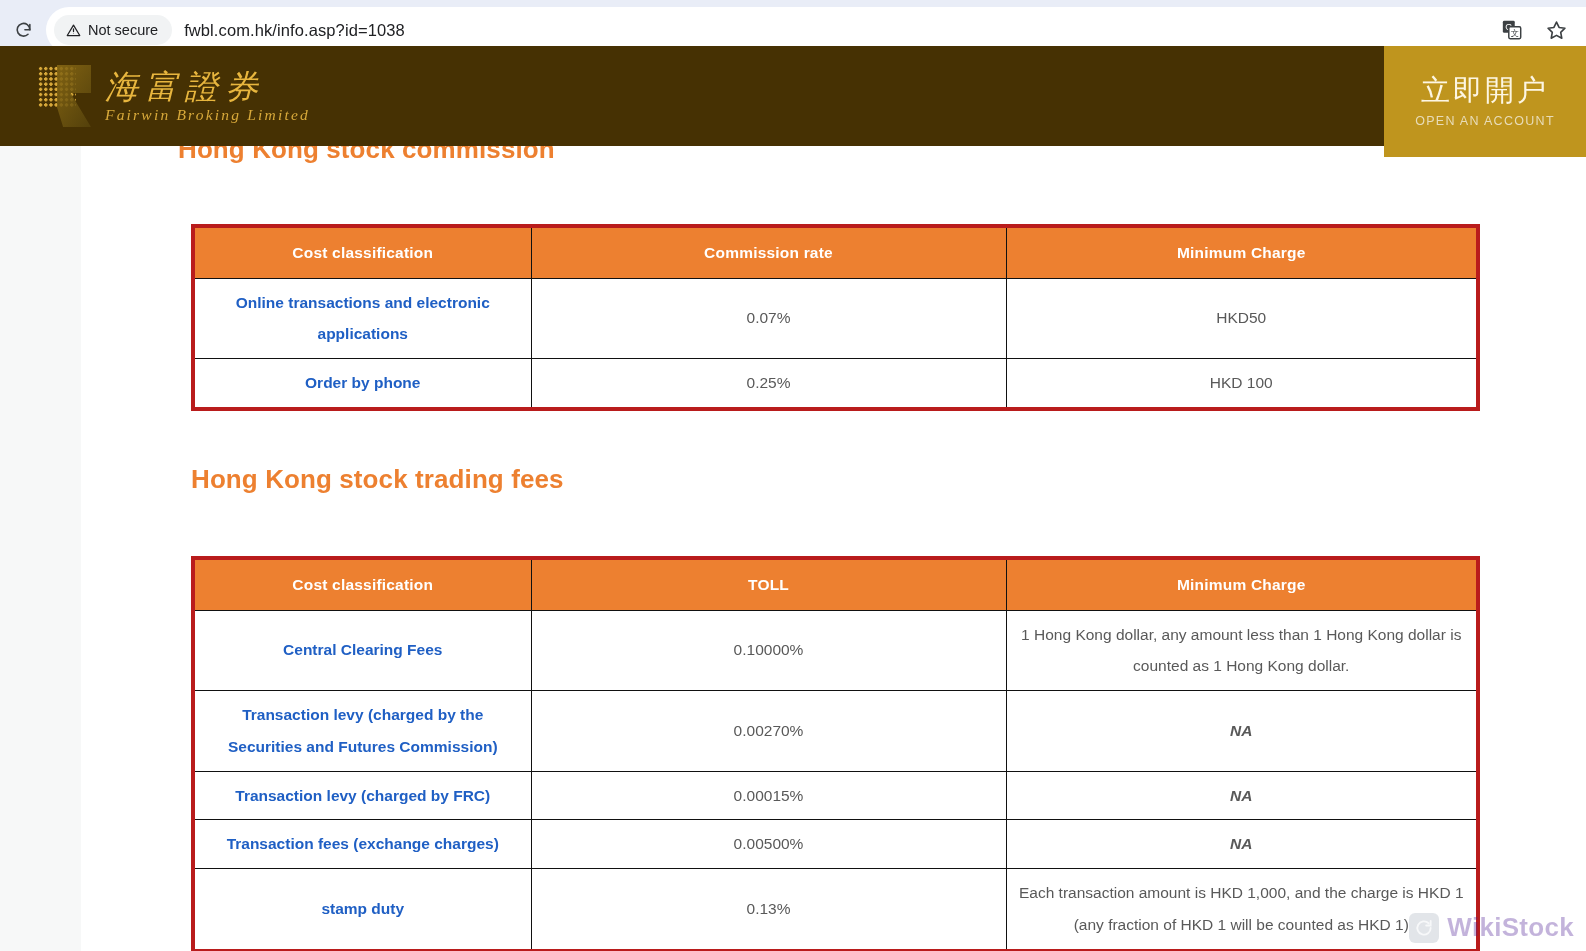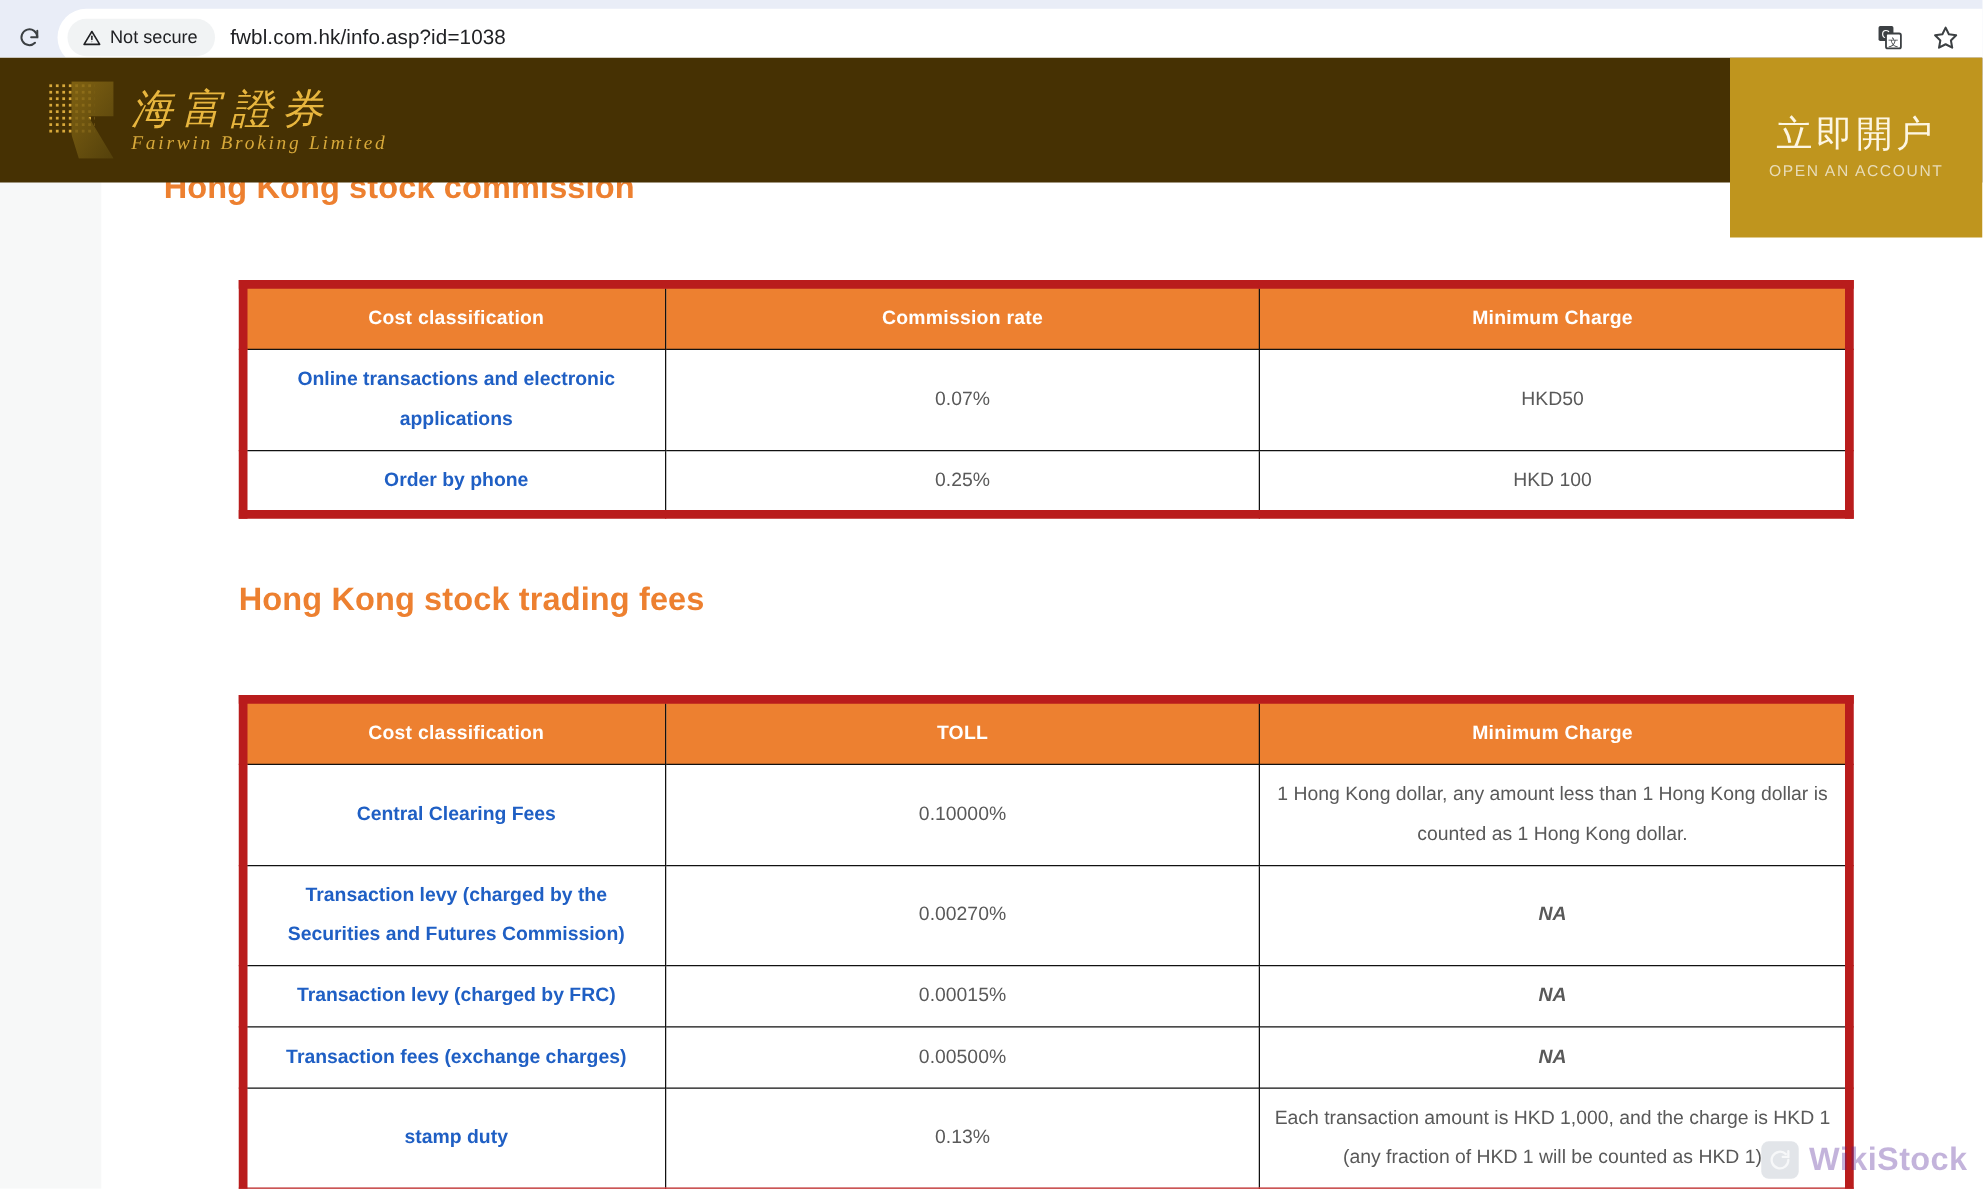--- a/index.html
+++ b/index.html
@@ -124,21 +124,21 @@
     font-size: 27px;
     color: #ebc濃;
     color: #eec95f;
     white-space: nowrap;
     border-right: 1px solid #6a5218;
     cursor: pointer;
   }
   .nav-item:first-child { border-left: 1px solid #6a5218; }
   .open-account {
     position: absolute; top: 0; right: 0;
-    width: 202px; height: 144px;
+    width: 202px; height: 111px;
     background: #bf951e;
     z-index: 25;
     display: flex; flex-direction: column;
     align-items: center; justify-content: center;
     cursor: pointer;
   }
   .oa-cn {
     font-family: "DejaVu Sans", sans-serif;
     font-size: 29px; color: #fdf6e3; letter-spacing: 3px; line-height: 1.1;
     white-space: nowrap;
@@ -152,35 +152,35 @@
   
   .content {
     position: absolute; top: 0; left: 81px;
     width: 1505px;
   }
   .section-title {
     font-size: 26px; font-weight: bold; color: #ED8030;
     margin-left: 110px;
     letter-spacing: 0.1px;
   }
-  .title-1 { position: absolute; top: 88px; left: 0; margin-left: 50px; }
+  .title-1 { position: absolute; top: 88px; left: 0; margin-left: 97px; }
   .downloads {
     position: absolute; top: 180px; left: 0;
     width: 1285px; margin-left: 110px;
     text-align: center;
     font-family: "Liberation Serif", "DejaVu Serif", serif;
     font-size: 28px; color: #E8B44C;
     cursor: pointer;
   }
 
   table.fee-table {
     border-collapse: collapse;
     width: 1285px;
     table-layout: fixed;
-    border: 7px solid #b91c1c;
+    border: 4px solid #b91c1c;
   }
   table.fee-table td, table.fee-table th {
     border: 1px solid #111;
     vertical-align: middle;
   }
   table.fee-table thead th {
     background: #ED8030;
     color: #ffffff;
     font-size: 15.5px;
     font-weight: bold;

